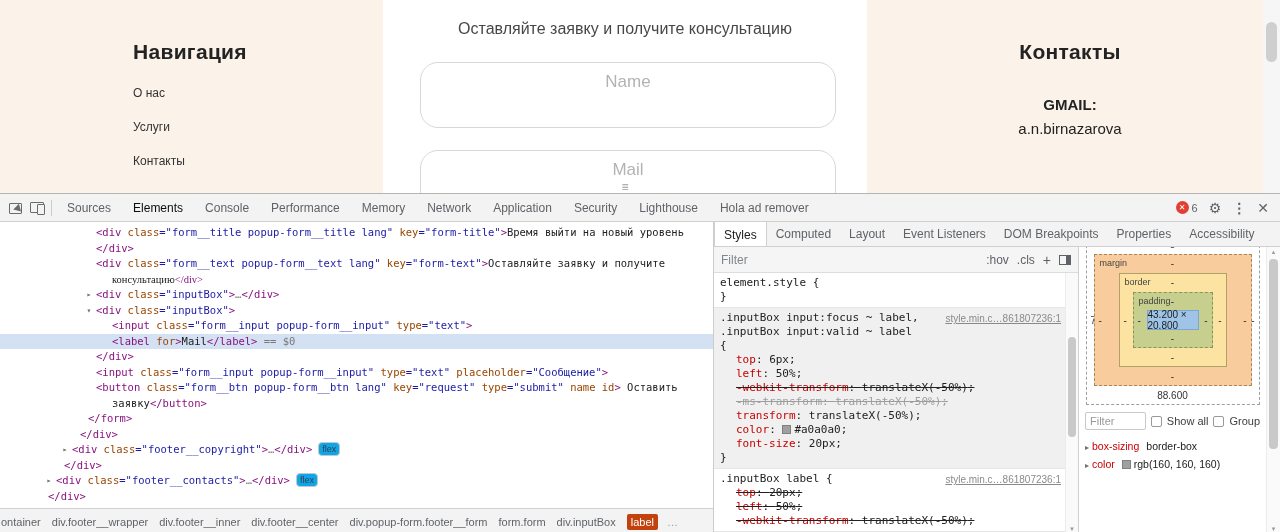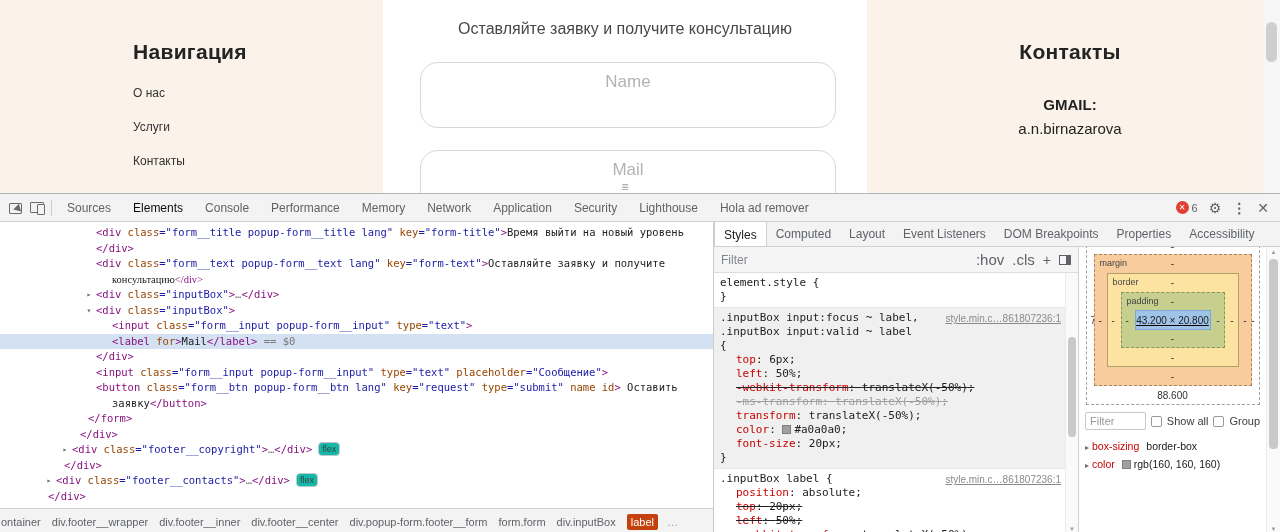--- a/index.html
+++ b/index.html
@@ -50,35 +50,35 @@
   .dt-left { width:714px; flex:none; border-right:1px solid #ccc; display:flex; flex-direction:column; background:#fff; }
   .dt-tree { flex:1; overflow:hidden; font-family:"DejaVu Sans Mono", monospace; font-size:10.5px; padding-top:3px; }
   .t-line { height:15.5px; line-height:15.5px; white-space:nowrap; position:relative; color:#202124; cursor:pointer; }
   .t-line.selected { background:#d4e1f2; }
   .t-arrow { position:absolute; top:0; width:10px; text-align:center; color:#6e6e6e; font-size:8px; }
   .tk-tag { color:#881280; }
   .tk-attr { color:#994500; }
   .tk-val { color:#1a1aa6; }
   .tk-txt { color:#202124; }
   .tk-gray { color:#787878; }
-  .badge-flex { display:inline-block; margin-left:6px; padding:0 3px; border:1px solid #c4c7cb; border-radius:4px; background:#14b8a6; color:#3c4043; font-size:9px; line-height:12px; vertical-align:1px; font-family:"Liberation Sans", sans-serif; cursor:pointer; }
+  .badge-flex { display:inline-block; margin-left:6px; padding:0 3px; border:1px solid #c4c7cb; border-radius:4px; background:#0ea5e9; color:#3c4043; font-size:9px; line-height:12px; vertical-align:1px; font-family:"Liberation Sans", sans-serif; cursor:pointer; }
   .dt-crumbs { height:26px; flex:none; background:#f3f3f3; border-top:1px solid #d0d0d0; display:flex; align-items:center; font-size:11px; color:#5f6368; padding-left:1px; white-space:nowrap; overflow:hidden; }
   .crumb { margin-right:11px; cursor:pointer; }
   .crumb.sel { background:#c2410c; color:#fff; padding:2px 4px; border-radius:2px; margin-right:9px; }
   .crumb-overflow { color:#9aa0a6; }
 
   .dt-right { flex:1; min-width:0; display:flex; flex-direction:column; background:#fff; }
   .sb-tabs { height:25px; flex:none; background:#f3f3f3; border-bottom:1px solid #d0d0d0; display:flex; font-size:12px; color:#5f6368; overflow:hidden; }
   .sb-tab { padding:0 9px; display:flex; align-items:center; cursor:pointer; white-space:nowrap; }
   .sb-tab.selected { background:#fff; border-left:1px solid #d0d0d0; border-right:1px solid #d0d0d0; color:#202124; margin-bottom:-1px; }
   .sb-cols { flex:1; display:flex; min-height:0; }
   .sb-styles { width:365px; flex:none; border-right:1px solid #d0d0d0; display:flex; flex-direction:column; position:relative; }
   .sb-filter { height:26px; flex:none; background:#f5f5f5; border-bottom:1px solid #ddd; display:flex; align-items:center; padding:0 7px; gap:8px; }
   .filter-ph { flex:1; color:#80868b; font-size:12px; cursor:text; }
-  .sf-btn { color:#5f6368; font-size:15px; cursor:pointer; }
+  .sf-btn { color:#5f6368; font-size:12px; cursor:pointer; }
   .sf-btn.plus { font-size:14px; }
   .panel-icon { width:12px; height:10px; border:1px solid #5f6368; position:relative; cursor:pointer; }
   .panel-icon::after { content:''; position:absolute; right:0; top:0; bottom:0; width:4px; background:#5f6368; }
   .sb-rules { flex:1; overflow:hidden; font-family:"DejaVu Sans Mono", monospace; font-size:11px; padding-right:13px; }
   .rule { padding:3px 0 3px; border-bottom:1px solid #e6e6e6; position:relative; }
   .rule.shaded { background:#f0f0f0; }
   .s-line { line-height:14px; padding:0 6px; white-space:nowrap; position:relative; color:#202124; }
   .sheet-link { position:absolute; right:4px; top:1px; color:#8a8a8a; font-size:10px; text-decoration:underline; cursor:pointer; font-family:"Liberation Sans", sans-serif; }
   .s-line.prop { padding-left:22px; }
   .p-name { color:#c80000; }
@@ -93,21 +93,21 @@
   .sb-computed { flex:1; min-width:0; position:relative; overflow:hidden; font-size:11px; padding-right:14px; }
   .boxmodel-clip { overflow:hidden; padding-top:0; }
   .bm { position:relative; }
   .bm-label { position:absolute; top:3px; left:5px; font-size:9px; color:#444; }
   .bm-v { position:absolute; font-size:10px; color:#333; cursor:pointer; }
   .bm-vt { top:3px; left:50%; transform:translateX(-50%); }
   .bm-vb { bottom:3px; left:50%; transform:translateX(-50%); }
   .bm-vl { left:4px; top:50%; transform:translateY(-50%); }
   .bm-vr { right:4px; top:50%; transform:translateY(-50%); }
   .bm-position { margin:-12px auto 0; width:174px; background:#fff; border:1px dashed #9e9e9e; padding:18px 7px; }
-  .bm-margin  { background:#f9cc9d; border:1px dashed #a8865f; padding:18px 12px;text-decoration:underline; }
+  .bm-margin  { background:#f9cc9d; border:1px dashed #a8865f; padding:18px 24px; }
   .bm-border  { background:#fce3a1; border:1px solid #b3a068; padding:18px 13px; }
   .bm-padding { background:#c6cf8d; border:1px dashed #8a9659; padding:17px 13px; }
   .bm-content { background:#9fc4e7; border:1px solid #7aa7d4; height:20px; display:flex; align-items:center; justify-content:center; font-size:10px; color:#1c1c1c; cursor:pointer; }
   .comp-filter { display:flex; align-items:center; gap:5px; padding:7px 6px 6px; }
   .cfilter { flex:1; height:18px; border:1px solid #c8c8c8; border-radius:2px; background:#fff; color:#999; font-size:11px; padding:2px 4px; cursor:text; white-space:nowrap; overflow:hidden; }
   .cb { width:11px; height:11px; border:1px solid #999; border-radius:2px; background:#fff; display:inline-block; flex:none; cursor:pointer; }
   .cb-label { color:#3c4043; font-size:11px; white-space:nowrap; }
   .comp-props { padding:2px 4px; }
   .cp-row { line-height:17px; white-space:nowrap; font-family:Liberation Sans, sans-serif; font-size:10.5px; cursor:pointer; }
   .cp-arrow { color:#6e6e6e; font-size:8px; margin:0 3px 0 2px; }
@@ -245,21 +245,20 @@
                 <div class="s-line prop"><span class="p-name">left</span>: <span class="p-val">50%</span>;</div>
                 <div class="s-line prop struck"><span class="p-name">-webkit-transform</span>: <span class="p-val">translateX(-50%)</span>;</div>
                 <div class="s-line prop struck dim"><span class="p-name">-ms-transform</span>: <span class="p-val">translateX(-50%)</span>;</div>
                 <div class="s-line prop"><span class="p-name">transform</span>: <span class="p-val">translateX(-50%)</span>;</div>
                 <div class="s-line prop"><span class="p-name">color</span>: <span class="swatch" style="background: rgb(160, 160, 160);"></span><span class="p-val">#a0a0a0</span>;</div>
                 <div class="s-line prop"><span class="p-name">font-size</span>: <span class="p-val">20px</span>;</div>
                 <div class="s-line">}</div>
               </div>
               <div class="rule">
                 <div class="s-line"><span class="sel">.inputBox label {</span><span class="sheet-link">style.min.c…861807236:1</span></div>
-                <div class="s-line prop"><span class="p-name">position</span>: <span class="p-val">absolute</span>;</div>
                 <div class="s-line prop struck"><span class="p-name">top</span>: <span class="p-val">20px</span>;</div>
                 <div class="s-line prop struck"><span class="p-name">left</span>: <span class="p-val">50%</span>;</div>
                 <div class="s-line prop struck"><span class="p-name">-webkit-transform</span>: <span class="p-val">translateX(-50%)</span>;</div>
               </div>
             </div>
           <div class="sb-scroll">
             <div class="sb-scroll-thumb"></div>
             <span class="arr">▼</span>
           </div>
         </div>

